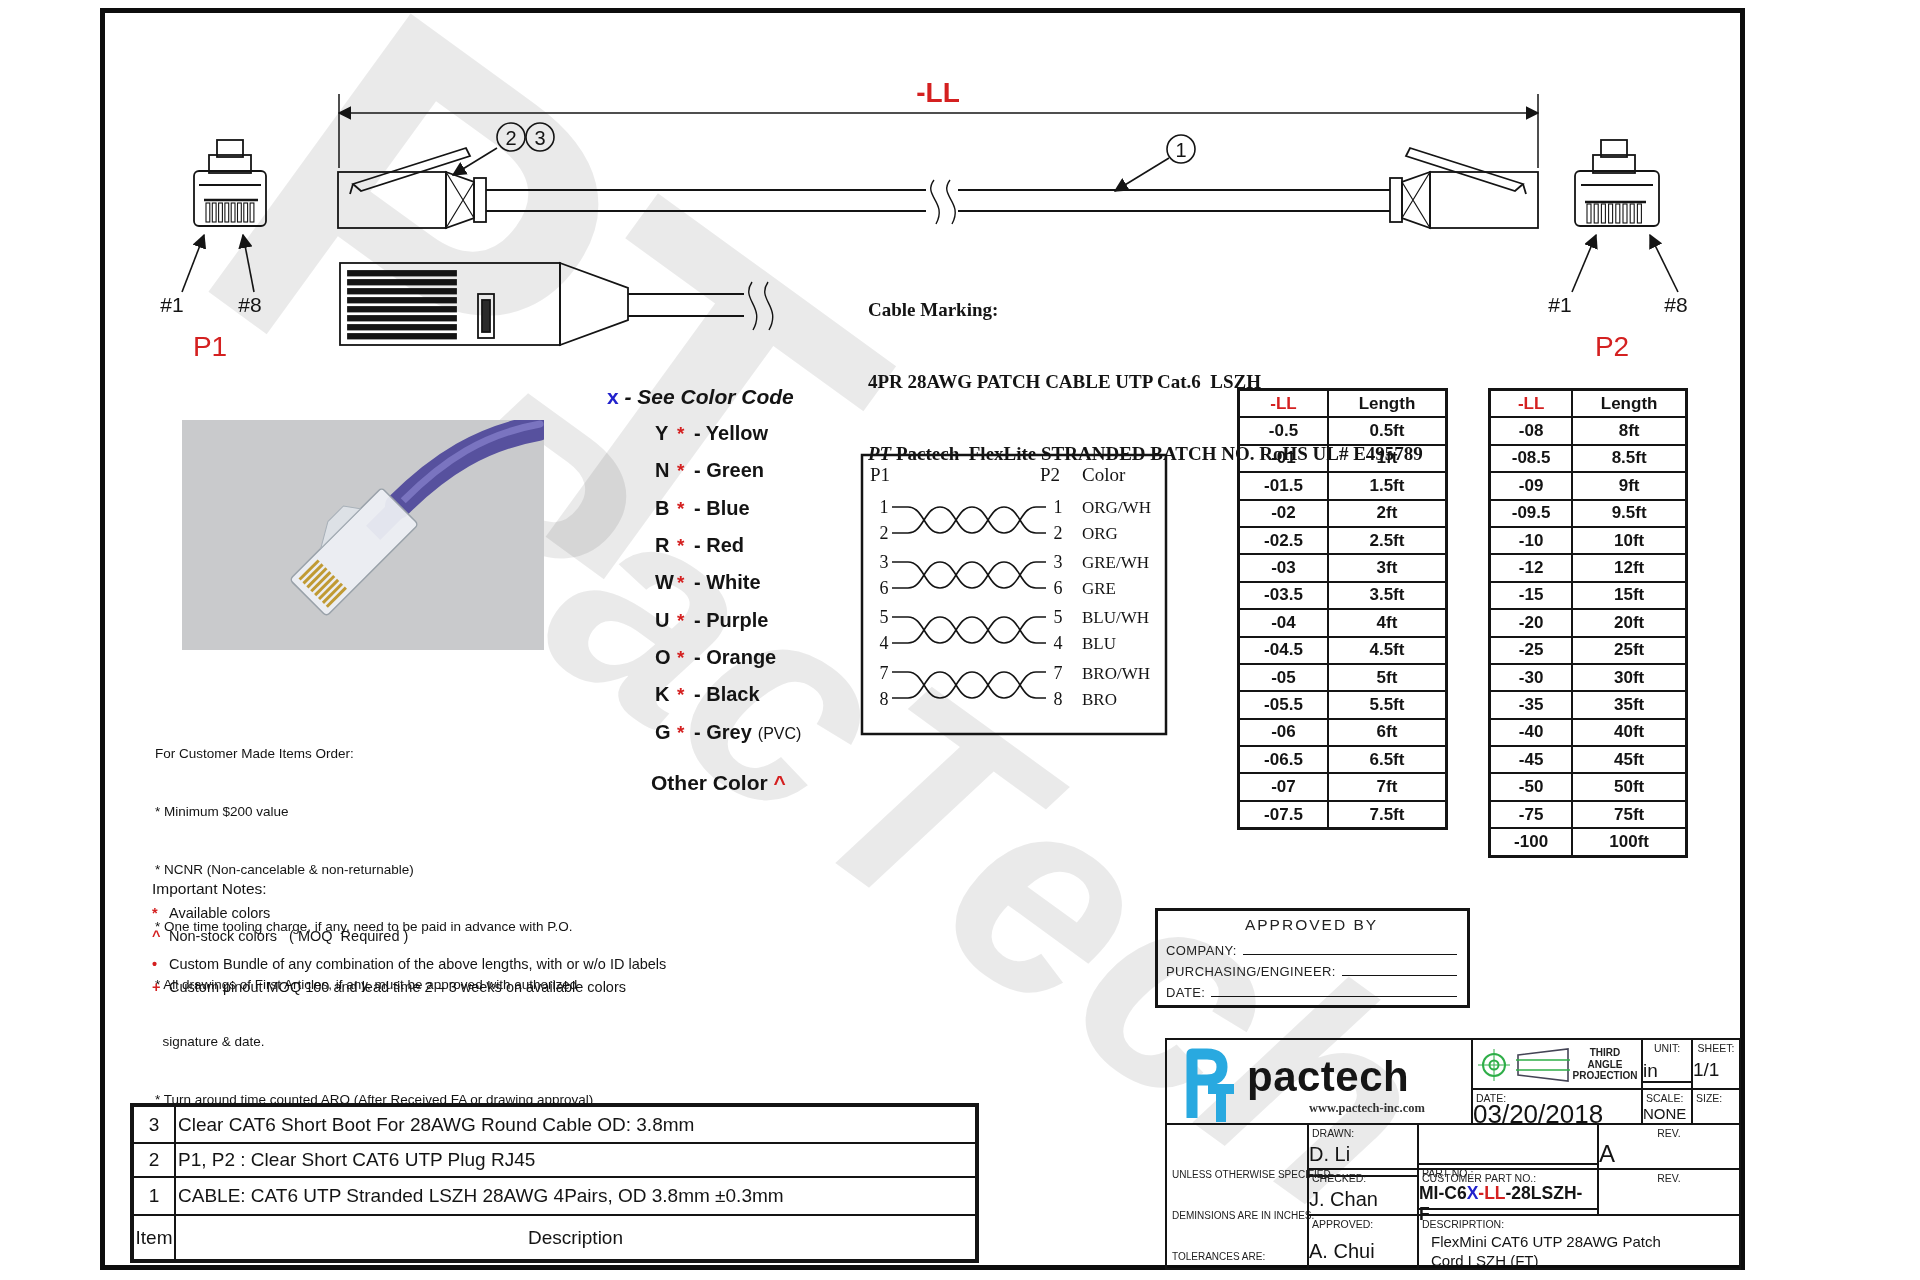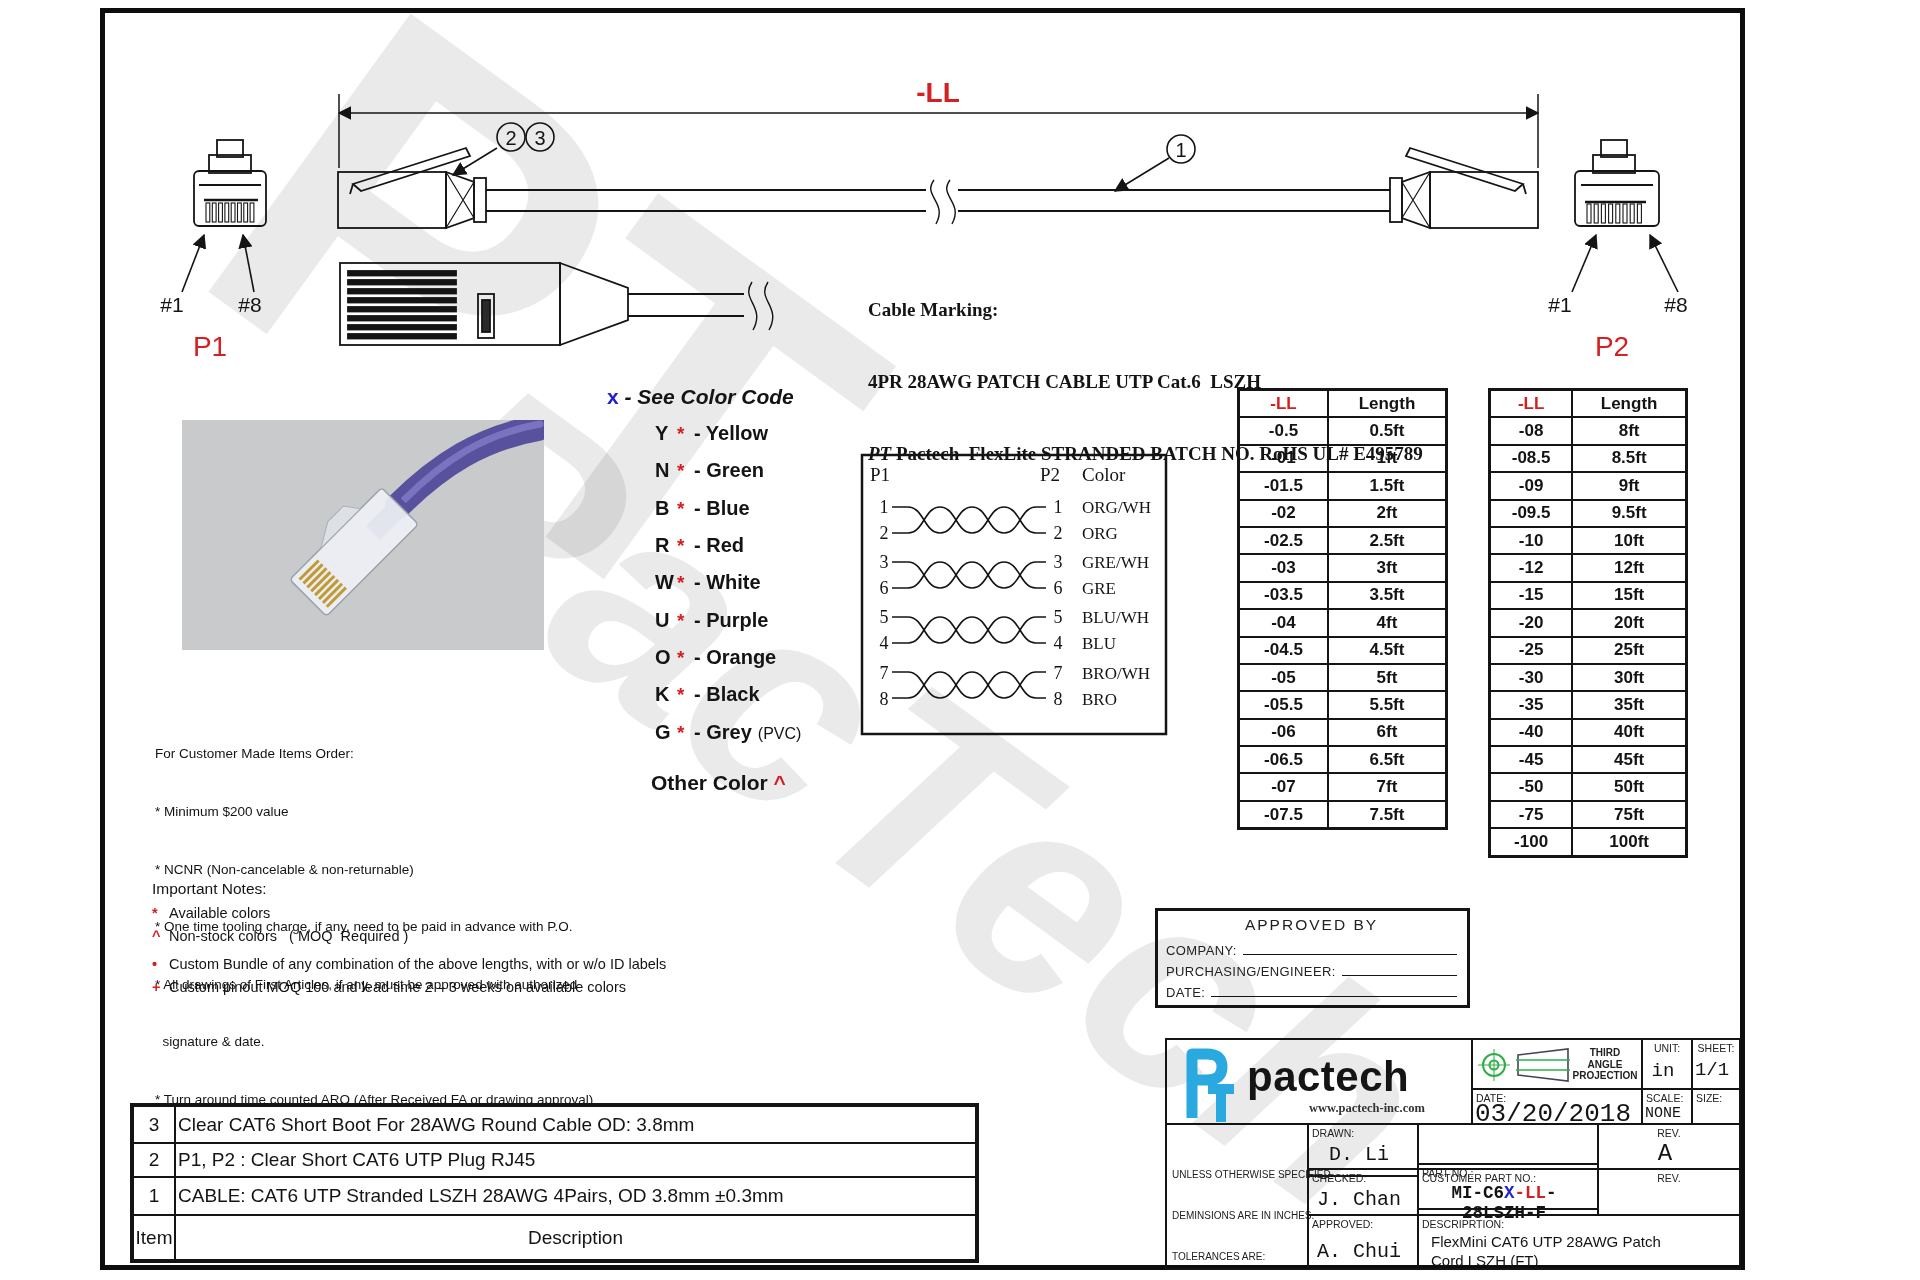--- a/index.html
+++ b/index.html
@@ -57,24 +57,24 @@
            grid-template-rows:37px 34px 38px 1fr;}
   .itemtbl>div{border:1.5px solid #141414;display:flex;align-items:center;font-size:19px;}
   .itemtbl .ic{justify-content:center;}
   .itemtbl .dc{padding-left:2px;}
   .itemtbl .hc{justify-content:center;}
   
   .tb{left:1165px;top:1038px;width:576px;height:232px;}
   .tbc{position:absolute;border:2px solid #141414;box-sizing:border-box;}
   .tbc .lbl{position:absolute;left:3px;top:2px;font-size:10.5px;color:#222;white-space:nowrap;}
   .tbc .lblc{position:absolute;left:0;right:0;top:2px;text-align:center;font-size:10.5px;color:#222;}
-  .tbc .val{position:absolute;left:0;right:8px;text-align:center;font-family:Liberation Mono, monospace;}
+  .tbc .val{position:absolute;left:0;right:8px;text-align:left;}
   .c-logo{left:0;top:0;width:308px;height:87px;}
   .c-proj{left:306px;top:0;width:172px;height:52px;}
-  .c-unit{left:476px;top:0;width:52px;height:52px;}
+  .c-unit{left:476px;top:0;width:52px;height:45px;}
   .c-sheet{left:526px;top:0;width:50px;height:52px;}
   .c-date{left:306px;top:50px;width:172px;height:37px;}
   .c-scale{left:476px;top:50px;width:52px;height:37px;}
   .c-size{left:526px;top:50px;width:50px;height:37px;}
   .c-tol{left:0;top:85px;width:144px;height:147px;}
   .c-drawn{left:142px;top:85px;width:112px;height:54px;}
   .c-checked{left:142px;top:130px;width:112px;height:48px;}
   .c-approvedby{left:142px;top:176px;width:112px;height:56px;}
   .c-partno{left:252px;top:85px;width:182px;height:47px;margin-top:40px;}
   .c-rev1{left:432px;top:85px;width:144px;height:47px;}

